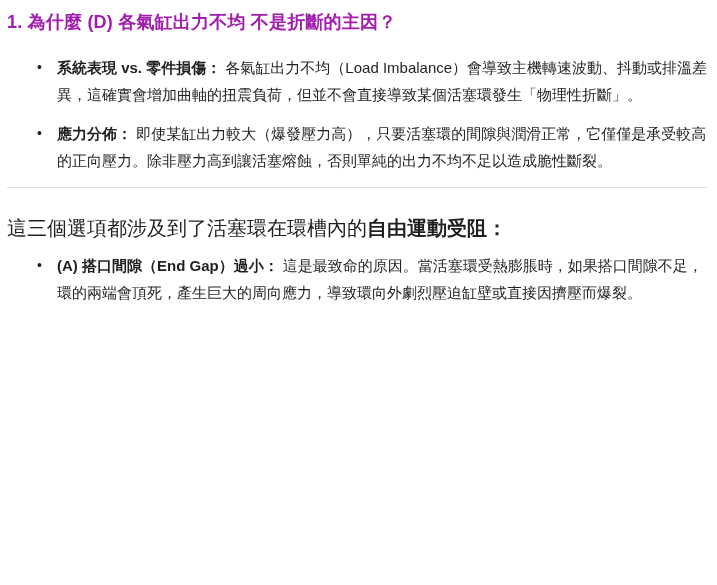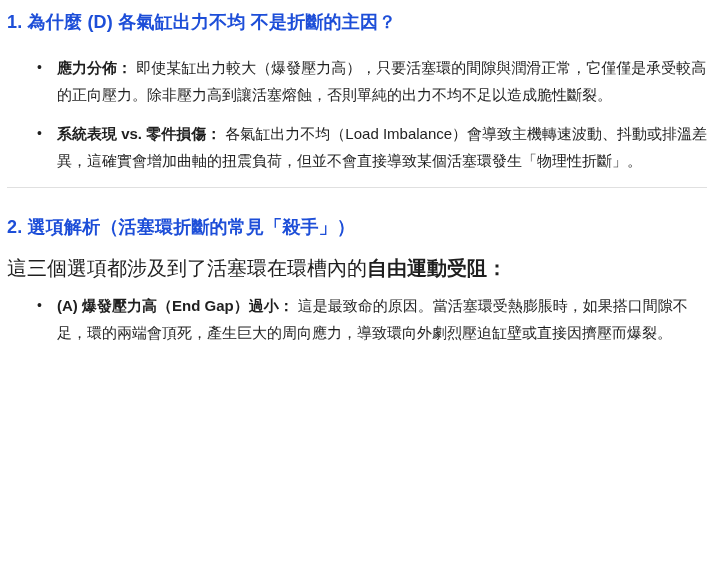--- a/index.html
+++ b/index.html
@@ -17,21 +17,21 @@
   }
   .doc {
     padding: 10px 8px 0 7px;
     box-sizing: border-box;
   }
   h3.section-heading {
     margin: 0 0 20px 0;
     font-size: 18px;
     line-height: 24px;
     font-weight: 700;
-    color: #1d4ed8;
+    color: #a21caf;
     letter-spacing: 0.2px;
   }
   ul.bullet-list {
     list-style: none;
     margin: 0;
     padding: 0;
   }
   ul.bullet-list li {
     position: relative;
     padding-left: 50px;
@@ -71,34 +71,33 @@
 </style>
 </head>
 <body>
 
 <div class="doc">
 
   <h3 class="section-heading">1. 為什麼 (D) 各氣缸出力不均 不是折斷的主因？</h3>
 
   <ul class="bullet-list">
     <li>
-      <span class="lead">應力分佈：</span><span> 即使某缸出力較大（爆發壓力高），只要活塞環的間隙與潤滑正常，它僅僅是承受較高的正向壓力。除非壓力高到讓活塞熔蝕，否則單純的出力不均不足以造成脆性斷裂。</span>
+      <span class="lead">系統表現 vs. 零件損傷：</span><span> 各氣缸出力不均（Load Imbalance）會導致主機轉速波動、抖動或排溫差異，這確實會增加曲軸的扭震負荷，但並不會直接導致某個活塞環發生「物理性折斷」。</span>
     </li>
     <li>
-      <span class="lead">系統表現 vs. 零件損傷：</span><span> 各氣缸出力不均（Load Imbalance）會導致主機轉速波動、抖動或排溫差異，這確實會增加曲軸的扭震負荷，但並不會直接導致某個活塞環發生「物理性折斷」。</span>
+      <span class="lead">應力分佈：</span><span> 即使某缸出力較大（爆發壓力高），只要活塞環的間隙與潤滑正常，它僅僅是承受較高的正向壓力。除非壓力高到讓活塞熔蝕，否則單純的出力不均不足以造成脆性斷裂。</span>
     </li>
   </ul>
 
   <hr class="divider">
 
-  <h3 class="section-heading" style="margin-bottom: 0;">2. 選項解析（活塞環折斷的常見「殺手」）</h3>
 
   <p class="intro">
     <span>這三個選項都涉及到了活塞環在環槽內的</span><span class="lead">自由運動受阻</span><span class="lead">：</span>
   </p>
 
   <ul class="bullet-list section-2-list">
     <li>
-      <span class="lead">(A) 爆發壓力高（End Gap）過小：</span><span> 這是最致命的原因。當活塞環受熱膨脹時，如果搭口間隙不足，環的兩端會頂死，產生巨大的周向應力，導致環向外劇烈壓迫缸壁或直接因擠壓而爆裂。</span>
+      <span class="lead">(A) 搭口間隙（End Gap）過小：</span><span> 這是最致命的原因。當活塞環受熱膨脹時，如果搭口間隙不足，環的兩端會頂死，產生巨大的周向應力，導致環向外劇烈壓迫缸壁或直接因擠壓而爆裂。</span>
     </li>
   </ul>
 
 </div>
 
 </body></html>

